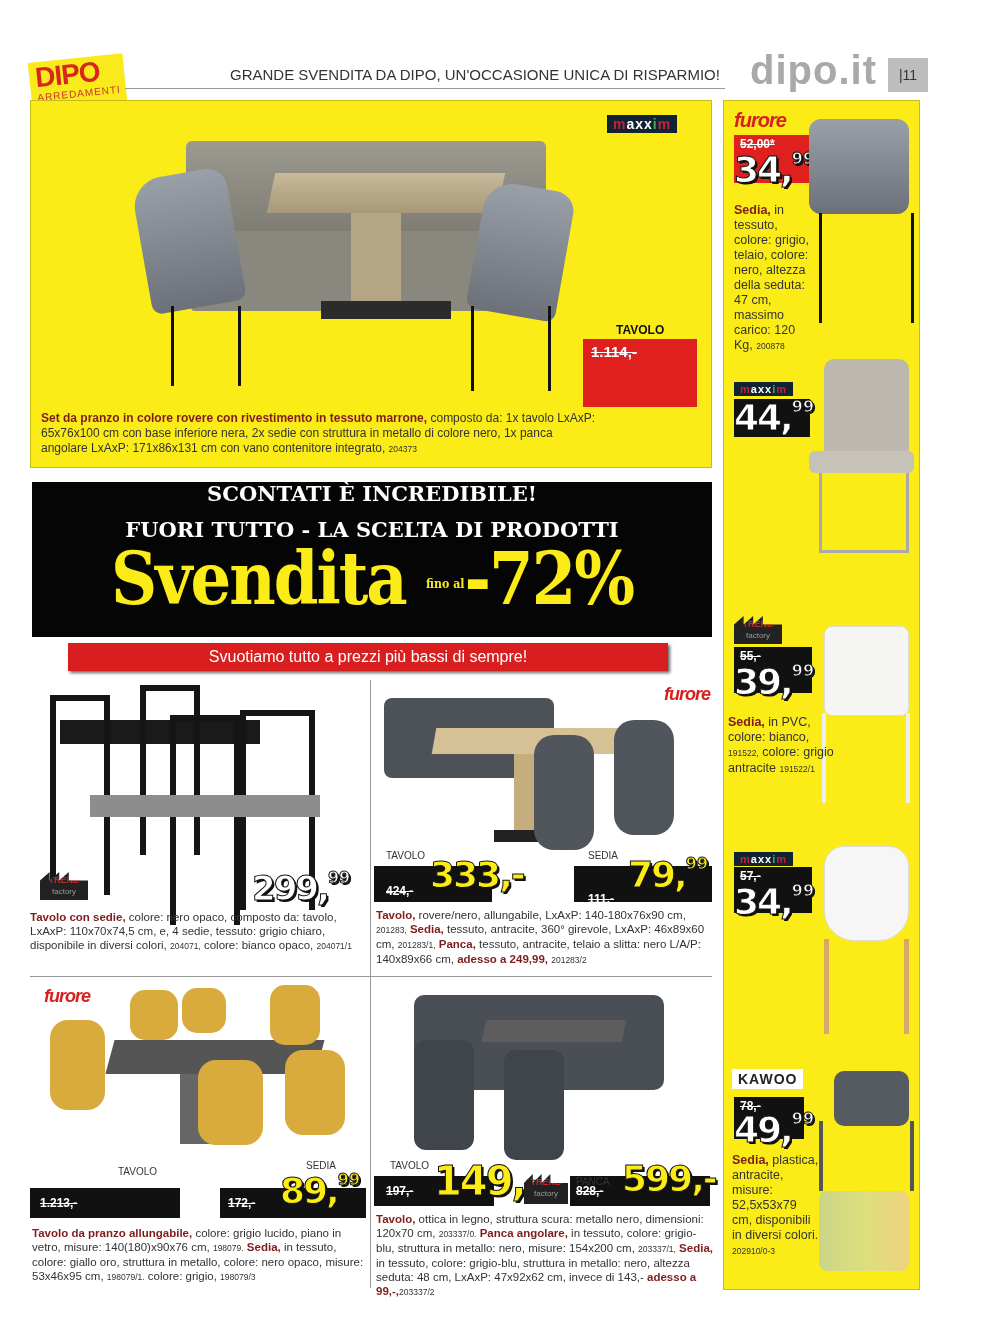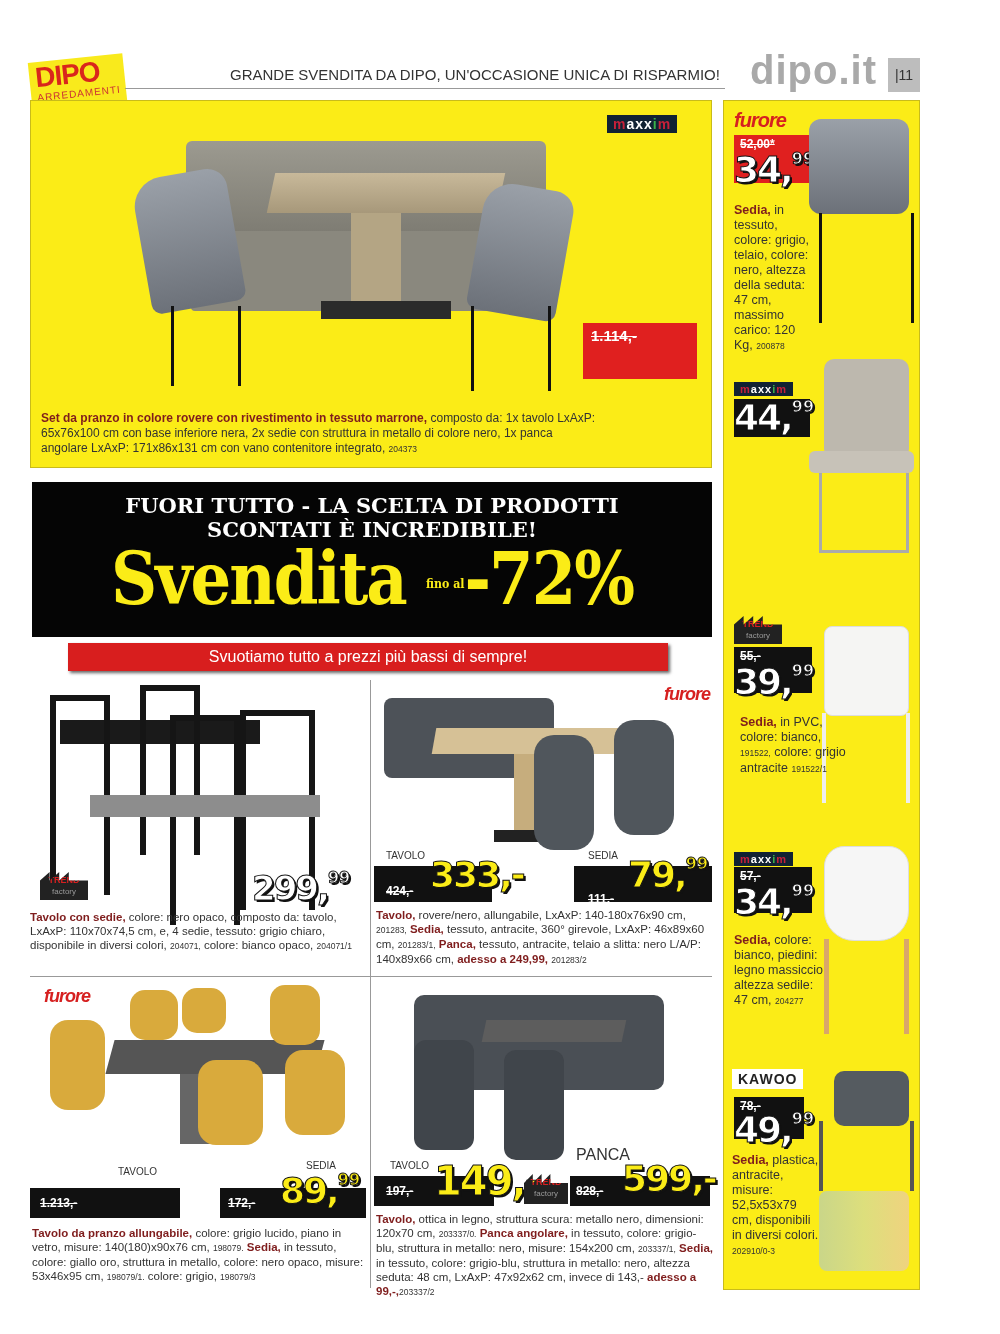--- a/index.html
+++ b/index.html
@@ -5,21 +5,21 @@
   *{box-sizing:border-box;margin:0;padding:0}
   body{width:1000px;height:1334px;background:#fff;font-family:"Liberation Sans",sans-serif;position:relative;overflow:hidden;color:#222}
   .abs{position:absolute}
   
   .logo{left:30px;top:58px;width:95px;height:48px;background:#f9ea1c;transform:rotate(-6deg);padding:2px 6px}
   .logo .d{font-weight:900;font-size:28px;color:#d9261c;letter-spacing:-1px;line-height:28px}
   .logo .a{font-size:10px;color:#c33;letter-spacing:1px}
   .headline{left:230px;top:66px;font-size:15px;color:#333}
   .hline{left:125px;top:88px;width:600px;height:1px;background:#999}
   .site{left:750px;top:48px;font-size:40px;font-weight:900;color:#a9a9a9;letter-spacing:1px}
-  .pgnum{left:888px;top:58px;width:32px;height:34px;background:#bdbdbd;font-size:14px;color:#333;text-align:center;line-height:34px}
+  .pgnum{left:888px;top:58px;width:40px;height:34px;background:#bdbdbd;font-size:14px;color:#333;text-align:center;line-height:34px}
   
   .hero{left:30px;top:100px;width:682px;height:368px;background:#fbec17;border:1px solid #c9bb1a}
   .side{left:723px;top:100px;width:197px;height:1190px;background:#fbec17;border:1px solid #c9bb1a}
   .brand-maxxim{background:#123;color:#fff;font-weight:700;font-size:14px;letter-spacing:1px;padding:1px 6px;display:inline-block}
   .brand-maxxim .m{color:#c7203a}
   .brand-maxxim .i{color:#3bb04a}
   .brand-furore{color:#d62020;font-weight:900;font-size:20px;font-style:italic;letter-spacing:-1px}
   .brand-trend{width:48px;height:28px;background:#222;color:#d62020;font-size:9px;font-weight:900;line-height:11px;text-align:center;padding-top:3px;clip-path:polygon(0 30%,20% 0,20% 30%,40% 0,40% 30%,60% 0,60% 30%,100% 30%,100% 100%,0 100%)}
   .brand-trend span{display:block;color:#999;font-size:8px;font-weight:400}
   .brand-kawoo{background:#fff;color:#222;font-weight:900;font-size:14px;padding:2px 6px;display:inline-block;letter-spacing:1px}
@@ -66,21 +66,21 @@
   <div class="abs" style="left:160px;top:130px;width:350px;height:80px;background:#8a887e;border-radius:4px"></div>
   <div class="abs" style="left:240px;top:72px;width:230px;height:40px;background:linear-gradient(#c8b99a,#a7987a);transform:skewX(-12deg)"></div>
   <div class="abs" style="left:320px;top:112px;width:50px;height:90px;background:#b4a584"></div>
   <div class="abs" style="left:290px;top:200px;width:130px;height:18px;background:#2b2b2b"></div>
   <div class="abs chair-gray" style="left:110px;top:72px;width:95px;height:135px;border-radius:30px 20px 10px 10px;transform:rotate(-10deg)"></div>
   <div class="abs" style="left:140px;top:205px;width:70px;height:80px;border-left:3px solid #111;border-right:3px solid #111"></div>
   <div class="abs chair-gray" style="left:445px;top:85px;width:90px;height:130px;border-radius:30px 20px 10px 10px;transform:rotate(10deg)"></div>
   <div class="abs" style="left:440px;top:205px;width:80px;height:85px;border-left:3px solid #111;border-right:3px solid #111"></div>
 
   <div class="abs lbl" style="left:585px;top:222px;font-weight:700;font-size:12px;color:#111">TAVOLO</div>
-  <div class="abs pricebox-red" style="left:552px;top:222px;width:114px;height:56px">
+  <div class="abs pricebox-red" style="left:552px;top:238px;width:114px;height:68px">
     <div class="old" style="padding:4px 8px;color:#fff">1.114,-</div>
   </div>
   <div class="abs desc" style="left:10px;top:310px;width:560px;font-size:12px;line-height:15px">
     <b>Set da pranzo in colore rovere con rivestimento in tessuto marrone,</b>
     <span>composto da: 1x tavolo LxAxP: 65x76x100 cm con base inferiore nera, 2x sedie con struttura in metallo di colore nero, 1x panca angolare LxAxP: 171x86x131 cm con vano contenitore integrato,</span>
     <span class="code">204373</span>
   </div>
 </div>
 
 <div class="abs side">
@@ -101,45 +101,44 @@
   <div class="abs" style="left:85px;top:350px;width:105px;height:22px;background:#c7c2b8;border-radius:6px"></div>
   <div class="abs" style="left:95px;top:372px;width:90px;height:80px;border:3px solid #aaa;border-top:none"></div>
 
   <div class="abs brand-trend" style="left:10px;top:515px">TREND<span>factory</span></div>
   <div class="abs pricebox-black" style="left:10px;top:546px;width:78px;height:46px">
     <div class="old" style="padding:2px 6px;font-size:12px">55,-</div>
   </div>
   <div class="abs big white" style="left:10px;top:560px;font-size:36px"><span>39,</span><span class="cents">99</span></div>
   <div class="abs" style="left:100px;top:525px;width:85px;height:90px;background:#f5f5f3;border:1px solid #ddd;border-radius:8px"></div>
   <div class="abs" style="left:98px;top:612px;width:88px;height:90px;border-left:4px solid #eee;border-right:4px solid #eee"></div>
-  <div class="abs desc" style="left:16px;top:614px;width:110px"><b>Sedia,</b> <span>in PVC, colore: bianco,</span> <span class="code">191522,</span> <span>colore: grigio antracite</span> <span class="code">191522/1</span></div>
+  <div class="abs desc" style="left:4px;top:614px;width:110px"><b>Sedia,</b> <span>in PVC, colore: bianco,</span> <span class="code">191522,</span> <span>colore: grigio antracite</span> <span class="code">191522/1</span></div>
 
   <div class="abs" style="left:10px;top:748px"><span class="brand-maxxim" style="font-size:11px"><span class="m">m</span>axx<span class="i">i</span><span class="m">m</span></span></div>
   <div class="abs pricebox-black" style="left:10px;top:766px;width:78px;height:46px">
     <div class="old" style="padding:2px 6px;font-size:12px">57,-</div>
   </div>
   <div class="abs big white" style="left:10px;top:780px;font-size:36px"><span>34,</span><span class="cents">99</span></div>
   <div class="abs" style="left:100px;top:745px;width:85px;height:95px;background:#f6f6f6;border:1px solid #ddd;border-radius:20px 20px 30px 30px"></div>
   <div class="abs" style="left:100px;top:838px;width:85px;height:95px;border-left:5px solid #d9a76a;border-right:5px solid #d9a76a"></div>
-  <div class="abs desc" style="left:10px;top:832px;width:90px"><b>Sedia,</b> <span>colore: bianco, piedini: legno massiccio altezza sedile: 47 cm,</span> <span class="code">204277</span></div>
 
   <div class="abs" style="left:8px;top:968px"><span class="brand-kawoo">KAWOO</span></div>
   <div class="abs pricebox-black" style="left:10px;top:996px;width:70px;height:42px">
     <div class="old" style="padding:2px 6px;font-size:12px">78,-</div>
   </div>
   <div class="abs big white" style="left:10px;top:1008px;font-size:36px"><span>49,</span><span class="cents">99</span></div>
   <div class="abs" style="left:110px;top:970px;width:75px;height:55px;background:#555b60;border-radius:10px"></div>
   <div class="abs" style="left:95px;top:1020px;width:95px;height:70px;border-left:4px solid #555;border-right:4px solid #555"></div>
   <div class="abs" style="left:95px;top:1090px;width:90px;height:80px;background:linear-gradient(90deg,#a9c7d4,#c9d6c0,#e7c2c4);opacity:.6;border-radius:8px"></div>
   <div class="abs desc" style="left:8px;top:1052px;width:88px"><b>Sedia,</b> <span>plastica, antracite, misure: 52,5x53x79 cm, disponibili in diversi colori.</span> <span class="code">202910/0-3</span></div>
 </div>
 
 <div class="abs banner">
+  <div class="l1" style="padding-top:0">SCONTATI È INCREDIBILE!</div>
   <div class="l1">FUORI TUTTO - LA SCELTA DI PRODOTTI</div>
-  <div class="l1" style="padding-top:0">SCONTATI È INCREDIBILE!</div>
   <div class="big2">
     <span>Svendita</span>
     <span class="fino">fino al</span><span>-72%</span>
   </div>
 </div>
 <div class="abs ribbon">Svuotiamo tutto a prezzi più bassi di sempre!</div>
 
 <div class="abs vline"></div>
 <div class="abs sep"></div>
 
@@ -199,17 +198,17 @@
   <div class="abs" style="left:40px;top:15px;width:250px;height:95px;background:#4a4f55;border-radius:10px"></div>
   <div class="abs" style="left:110px;top:40px;width:140px;height:22px;background:#5d5d5d;transform:skewX(-12deg)"></div>
   <div class="abs" style="left:40px;top:60px;width:60px;height:110px;background:#40454b;border-radius:12px"></div>
   <div class="abs" style="left:130px;top:70px;width:60px;height:110px;background:#40454b;border-radius:12px"></div>
   <div class="abs" style="left:0;top:196px;width:120px;height:30px;background:#111"></div>
   <div class="abs lbl" style="left:16px;top:180px;font-size:10px">TAVOLO</div>
   <div class="abs old white" style="left:12px;top:204px;font-size:12px">197,-</div>
   <div class="abs big yel" style="left:60px;top:178px;font-size:40px">149,-</div>
   <div class="abs brand-trend" style="left:150px;top:194px;width:44px;height:30px">TREND<span>factory</span></div>
   <div class="abs" style="left:196px;top:196px;width:140px;height:30px;background:#111"></div>
-  <div class="abs lbl" style="left:202px;top:166px;font-size:16px">PANCA</div>
+  <div class="abs lbl" style="left:202px;top:196px;font-size:10px">PANCA</div>
   <div class="abs old white" style="left:202px;top:204px;font-size:12px">828,-</div>
   <div class="abs big yel" style="left:248px;top:178px;font-size:36px">599,-</div>
   <div class="abs desc" style="left:2px;top:232px;width:338px"><b>Tavolo,</b> <span>ottica in legno, struttura scura: metallo nero, dimensioni: 120x70 cm,</span> <span class="code">203337/0.</span> <b>Panca angolare,</b> <span>in tessuto, colore: grigio-blu, struttura in metallo: nero, misure: 154x200 cm,</span> <span class="code">203337/1,</span> <b>Sedia,</b> <span>in tessuto, colore: grigio-blu, struttura in metallo: nero, altezza seduta: 48 cm, LxAxP: 47x92x62 cm, invece di 143,-</span> <b>adesso a 99,-,</b><span class="code">203337/2</span></div>
 </div>
 
 </body></html>

